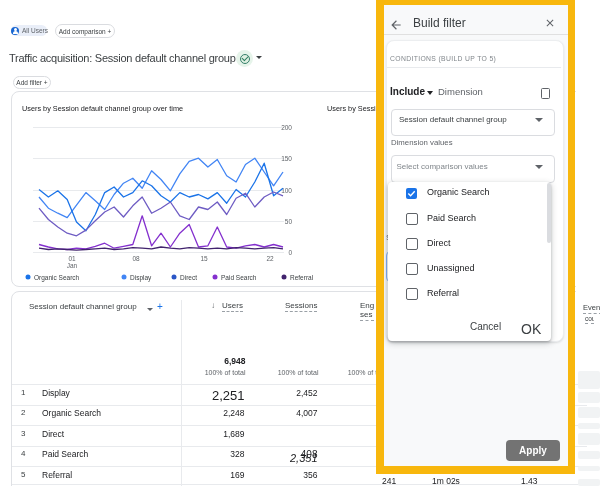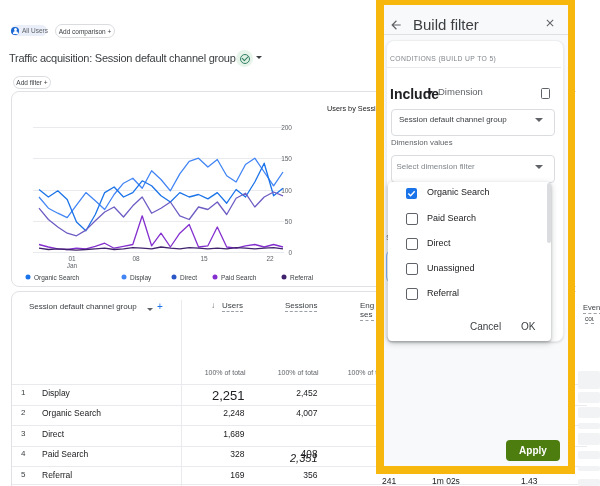--- a/index.html
+++ b/index.html
@@ -20,20 +20,21 @@
 <div class="chip" style="left:55px;top:24px;width:58px;height:12px;border:1px solid #dadce0;justify-content:center;white-space:nowrap;">Add comparison +</div>
 
 <div class="abs" style="left:9px;top:52px;font-size:11px;letter-spacing:-0.25px;color:#3c4043;white-space:nowrap;">Traffic acquisition: Session default channel group</div>
 <div class="abs" style="left:236px;top:50px;width:17px;height:17px;border-radius:50%;background:#e6f4ea;"></div>
 <div class="abs" style="left:239.5px;top:53.5px;width:8px;height:8px;border:1.4px solid #37806b;border-radius:50%;background:#def0e2;"></div>
 <div class="abs" style="left:242px;top:56px;width:4.5px;height:2.5px;border-left:1.3px solid #2e7d60;border-bottom:1.3px solid #2e7d60;transform:rotate(-45deg);"></div>
 <div class="abs" style="left:256px;top:55.5px;width:0;height:0;border-left:3px solid transparent;border-right:3px solid transparent;border-top:3.5px solid #3c4043;"></div>
 <div class="chip" style="left:13px;top:76px;width:36px;height:11px;border:1px solid #dadce0;justify-content:center;">Add filter +</div>
 
 <div class="card" style="left:11px;top:91px;width:600px;height:194px;">
+  <div class="abs" style="left:10px;top:11.5px;font-size:7.3px;color:#202124;">Users by Session default channel group over time</div>
   <div class="abs" style="left:315px;top:11.5px;font-size:7.3px;color:#202124;">Users by Session default channel group</div>
 </div>
 
 <svg class="abs" style="left:0;top:0;" width="600" height="486" viewBox="0 0 600 486">
   <g stroke="#e8eaed" stroke-width="1">
     <line x1="33" y1="127.5" x2="284" y2="127.5"></line>
     <line x1="33" y1="158.5" x2="284" y2="158.5"></line>
     <line x1="33" y1="190.5" x2="284" y2="190.5"></line>
     <line x1="33" y1="221.5" x2="284" y2="221.5"></line>
     <line x1="33" y1="252.5" x2="284" y2="252.5"></line>
@@ -79,20 +80,21 @@
   <div class="abs" style="left:169px;top:8px;width:1px;height:202px;background:#e8eaed;"></div>
 
   <div class="abs" style="left:17px;top:10px;font-size:8px;color:#3c4043;">Session default channel group</div>
   <div class="abs" style="left:135px;top:16px;width:0;height:0;border-left:3px solid transparent;border-right:3px solid transparent;border-top:3.5px solid #5f6368;"></div>
   <div class="abs" style="left:145px;top:9px;font-size:10px;color:#1a73e8;">+</div>
   <div class="abs" style="left:199px;top:9px;font-size:8px;color:#5f6368;">↓</div>
   <div class="abs dash" style="left:210px;top:9px;font-size:8px;color:#3c4043;padding-bottom:1px;">Users</div>
   <div class="abs dash" style="left:273px;top:9px;font-size:8px;color:#3c4043;padding-bottom:1px;">Sessions</div>
   <div class="abs dash" style="left:348px;top:9px;font-size:8px;color:#3c4043;padding-bottom:1px;">Eng<br>ses</div>
 
+  <div class="abs" style="left:113.5px;top:64px;width:120px;text-align:right;font-size:8.5px;font-weight:bold;color:#202124;">6,948</div>
   <div class="abs" style="left:113.5px;top:77px;width:120px;text-align:right;font-size:7px;color:#5f6368;">100% of total</div>
   <div class="abs" style="left:186.5px;top:77px;width:120px;text-align:right;font-size:7px;color:#5f6368;">100% of total</div>
   <div class="abs" style="left:266.5px;top:77px;width:110px;text-align:right;font-size:7px;color:#5f6368;">100% of total</div>
 </div>
 
 <div id="rows">
     <div class="abs" style="left:12px;top:384px;width:575px;height:1px;background:#e8eaed;"></div>
     <div class="abs" style="left:21px;top:387.5px;font-size:8px;color:#3c4043;">1</div>
     <div class="abs" style="left:42px;top:387.5px;font-size:8.5px;color:#202124;">Display</div>
     <div class="abs" style="left:124.5px;top:387.5px;width:120px;text-align:right;font-size:13px;color:#202124;">2,251</div>
@@ -131,42 +133,42 @@
     <div class="abs" style="left:578px;top:479px;width:22px;height:7px;background:#f1f3f4;border-radius:2px;"></div>
   </div>
 
 <div class="abs" style="left:376px;top:0;width:199px;height:474px;background:#f8b70d;z-index:5;">
   <div class="abs" style="left:8px;top:5px;width:184px;height:461px;background:#f8f9fa;overflow:hidden;">
 
     <div class="abs" style="left:0;top:0;width:184px;height:29px;background:#f8f9fa;border-bottom:1px solid #e0e0e0;"></div>
     <svg class="abs" style="left:5px;top:12.5px;" width="14" height="14" viewBox="0 0 24 24">
         <path fill="#5f6368" d="M20 11H7.83l5.59-5.59L12 4l-8 8 8 8 1.41-1.41L7.83 13H20v-2z"></path>
       </svg>
-    <div class="abs" style="left:29px;top:10.5px;font-size:15px;color:#3c4043;">Build filter</div>
+    <div class="abs" style="left:29px;top:10.5px;font-size:12px;color:#3c4043;">Build filter</div>
     <svg class="abs" style="left:160px;top:12px;" width="12" height="12" viewBox="0 0 24 24">
         <path fill="#5f6368" d="M19 6.41L17.59 5 12 10.59 6.41 5 5 6.41 10.59 12 5 17.59 6.41 19 12 13.41 17.59 19 19 17.59 13.41 12z"></path>
       </svg>
 
     <div class="abs" style="left:2px;top:35px;width:176px;height:300px;background:#fff;border:1px solid #eceef0;border-radius:8px;box-shadow:0 1px 2px rgba(60,64,67,.15);"></div>
     <div class="abs" style="left:6px;top:50px;font-size:6.8px;letter-spacing:.35px;color:#80868b;">CONDITIONS (BUILD UP TO 5)</div>
     <div class="abs" style="left:3px;top:62px;width:174px;height:1px;background:#e8eaed;"></div>
 
-    <div class="abs" style="left:6px;top:81px;font-size:14px;font-weight:bold;color:#202124;">Include</div>
+    <div class="abs" style="left:6px;top:81px;font-size:10px;font-weight:bold;color:#202124;">Include</div>
     <div class="abs" style="left:43px;top:86px;width:0;height:0;border-left:3.5px solid transparent;border-right:3.5px solid transparent;border-top:4px solid #202124;"></div>
     <div class="abs" style="left:54px;top:81px;font-size:9.5px;color:#5f6368;">Dimension</div>
     <div class="abs" style="left:157px;top:82.5px;width:7px;height:9.5px;border:1.2px solid #5f6368;border-radius:1.5px;"></div>
 
     <div class="abs" style="left:7px;top:104px;width:162px;height:25px;border:1px solid #dadce0;border-radius:4px;background:#fff;"></div>
     <div class="abs" style="left:15px;top:109.5px;font-size:8px;color:#3c4043;">Session default channel group</div>
     <div class="abs" style="left:151px;top:113px;width:0;height:0;border-left:4px solid transparent;border-right:4px solid transparent;border-top:4.5px solid #5f6368;"></div>
 
     <div class="abs" style="left:7px;top:133px;font-size:7.8px;color:#5f6368;">Dimension values</div>
 
     <div class="abs" style="left:6.5px;top:150px;width:162px;height:26px;border:1px solid #dadce0;border-radius:4px;background:#fff;"></div>
-    <div class="abs" style="left:12.5px;top:157px;font-size:8px;color:#80868b;">Select dimension filter</div>
+    <div class="abs" style="left:12.5px;top:157px;font-size:8px;color:#80868b;">Select comparison values</div>
     <div class="abs" style="left:150.5px;top:160px;width:0;height:0;border-left:4px solid transparent;border-right:4px solid transparent;border-top:4.5px solid #5f6368;"></div>
 
     <div class="abs" style="left:2px;top:228px;font-size:8px;color:#5f6368;">Sum</div>
     <div class="abs" style="left:2px;top:245px;width:80px;height:31px;border:1px solid #7baaf7;border-radius:6px;"></div>
 
     <div class="abs" style="left:4px;top:177px;width:163px;height:159px;background:#fff;border-radius:4px;box-shadow:0 2px 6px rgba(60,64,67,.3),0 1px 2px rgba(60,64,67,.3);"></div>
     <div class="abs" style="left:163px;top:178px;width:4px;height:60px;background:#dadce0;border-radius:2px;"></div>
 
     <div class="abs" style="left:21.5px;top:182.5px;width:11px;height:11px;background:#1a73e8;border-radius:2px;"></div>
     <svg class="abs" style="left:21.5px;top:182.5px;" width="11" height="11" viewBox="0 0 24 24">
@@ -180,21 +182,21 @@
     <div class="abs" style="left:22px;top:233px;width:10px;height:10px;border:1.5px solid #5f6368;border-radius:2px;"></div>
     <div class="abs" style="left:43px;top:233px;font-size:9px;color:#202124;">Direct</div>
 
     <div class="abs" style="left:22px;top:258px;width:10px;height:10px;border:1.5px solid #5f6368;border-radius:2px;"></div>
     <div class="abs" style="left:43px;top:258px;font-size:9px;color:#202124;">Unassigned</div>
 
     <div class="abs" style="left:22px;top:283px;width:10px;height:10px;border:1.5px solid #5f6368;border-radius:2px;"></div>
     <div class="abs" style="left:43px;top:283px;font-size:9px;color:#202124;">Referral</div>
 
     <div class="abs" style="left:86px;top:316px;font-size:10px;color:#3c4043;">Cancel</div>
-    <div class="abs" style="left:137px;top:316px;font-size:10px;color:#3c4043;">OK</div>
-
-    <div class="abs" style="left:122px;top:435px;width:54px;height:21px;background:#4d7c0f;border-radius:4px;color:#fff;font-size:10px;font-weight:bold;display:flex;align-items:center;justify-content:center;">Apply</div>
+    <div class="abs" style="left:137px;top:316px;font-size:14px;color:#3c4043;">OK</div>
+
+    <div class="abs" style="left:122px;top:435px;width:54px;height:21px;background:#737373;border-radius:4px;color:#fff;font-size:10px;font-weight:bold;display:flex;align-items:center;justify-content:center;">Apply</div>
   </div>
 </div>
 
 <div class="abs" style="left:576px;top:0;width:24px;height:302px;background:#fff;z-index:4;"></div>
 <div class="abs dash" style="left:583px;top:303px;font-size:7.5px;color:#3c4043;padding-bottom:1px;z-index:2;">Event</div>
 <div class="abs dash" style="left:585px;top:315px;font-size:6.5px;color:#3c4043;padding-bottom:1px;z-index:2;width:9px;overflow:hidden;">cou</div>
 
 </body></html>

